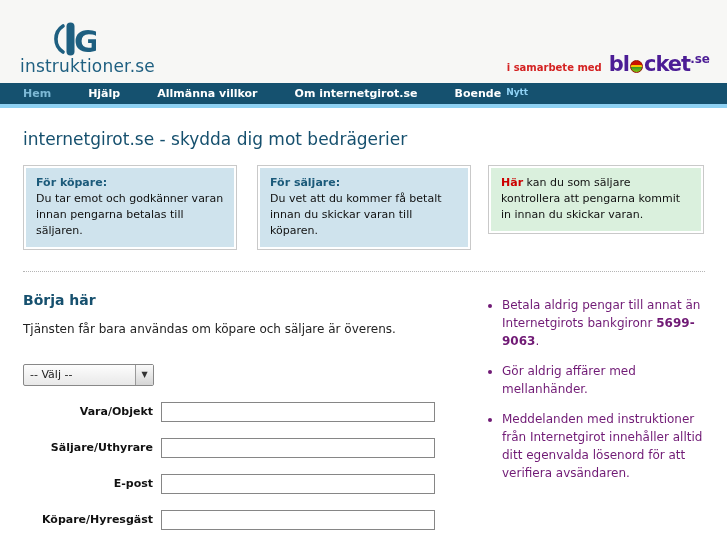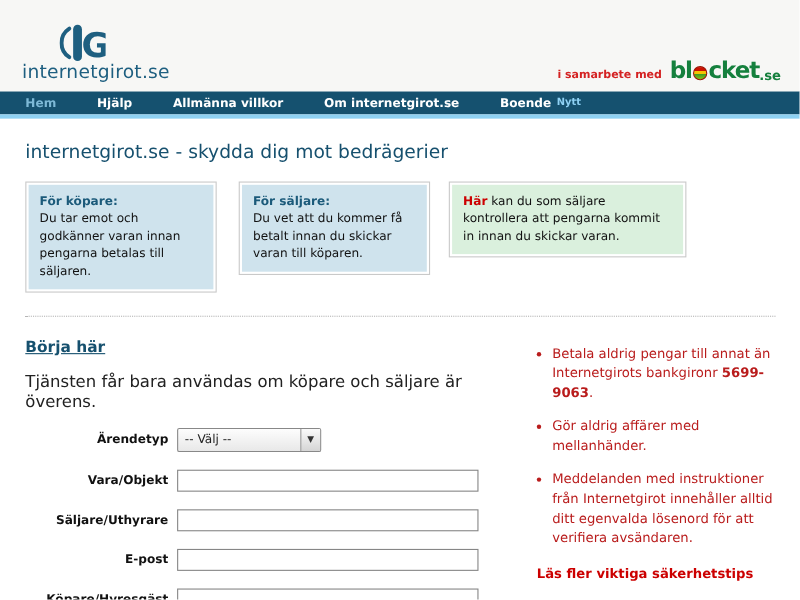--- a/index.html
+++ b/index.html
@@ -7,21 +7,21 @@
               font-family:"DejaVu Sans","Liberation Sans",sans-serif; }
 
   
   .header { position:relative; height:83px; background:#f7f7f5; }
   .logo { position:absolute; left:20px; top:20px; cursor:pointer; }
   .logo-icon { position:absolute; left:34px; top:0; }
   .logo-text { position:absolute; left:0; top:36px; width:220px;
                font-size:17px; color:#1e5f80; letter-spacing:0.2px; }
   .partner { position:absolute; right:17px; bottom:7px; display:flex; align-items:baseline; }
   .partner-prefix { font-size:10px; color:#d42222; margin-right:7px; font-weight:bold; }
-  .blocket { display:flex; align-items:flex-end; font-weight:bold; color:#15803d; cursor:pointer; }
+  .blocket { display:flex; align-items:flex-start; font-weight:bold; color:#4c1d95; cursor:pointer; }
   .blocket .bl, .blocket .cket { font-size:21px; letter-spacing:-1px; }
   .blocket .globe { width:13px; height:13px; border-radius:50%; margin:0 1px; align-self:center;
                     position:relative; top:2px; border:1px solid #991100;
                     background:linear-gradient(180deg,#cc1100 0%,#cc1100 32%,#f5c400 32%,#f5c400 58%,#3d9b22 58%,#86c210 100%); }
   .blocket .se { font-size:12px; }
 
   
   .nav { height:21px; background:#15516f; display:flex; align-items:center;
          font-size:11px; font-weight:bold; color:#ffffff; }
   .nav-item { margin-right:37px; cursor:pointer; white-space:nowrap; }
@@ -30,67 +30,67 @@
   .nav-badge { font-size:9px; color:#8fd2f5; margin-left:5px; position:relative; top:-2px; }
   .strip { height:4px; background:#8ed1f3; }
 
   
   .content { padding:21px 22px 0 23px; background:#fff; }
   h1 { font-size:17px; color:#16506e; font-weight:normal; margin-bottom:16px; }
 
   .boxes { display:flex; margin-bottom:0; }
   .box { border:1px solid #c9c9c9; background:#fff; padding:2px; align-self:flex-start; }
   .box-inner { padding:7px 10px 8px 10px; font-size:11px; line-height:1.45; color:#111; }
-  .box-blue  { width:174px; margin-right:20px; }
+  .box-blue  { width:214px; margin-right:20px; }
   .box-blue .box-inner { background:#cfe3ed; min-height:54px; }
   .box-green { width:216px; margin-left:-3px; }
   .box-green .box-inner { background:#daf0dd; }
   .box-title { color:#1b5a7a; font-weight:bold; display:block; }
   .red-word { color:#cc0000; font-weight:bold; }
 
   .separator { border:none; border-top:1px dotted #b5b5b5; margin:21px 0 0 0; }
 
   .columns { display:flex; }
   .col-left { width:465px; }
   .col-right { flex:1; padding-top:24px; }
 
-  .section-title { font-size:14px; font-weight:bold; color:#16506e; margin:20px 0 14px 0;text-decoration:underline; }
-  .intro { font-size:15px; color:#222; margin-bottom:15px; }
+  .section-title { font-size:14px; font-weight:bold; color:#16506e; margin:20px 0 14px 0; }
+  .intro { font-size:12px; color:#222; margin-bottom:28px; }
 
   .form-row { display:flex; align-items:center; margin-bottom:16px; }
   .form-label { width:130px; text-align:right; font-size:11px; font-weight:bold;
                 color:#111; margin-right:8px; }
   .text-input { width:274px; height:20px; border:1px solid #868686; background:#fff;
                 font-size:11px; padding:0 4px; font-family:inherit; }
   .select { width:131px; height:22px; border:1px solid #888; background:linear-gradient(180deg,#fdfdfd,#e8e8e8);
             display:flex; align-items:center; cursor:pointer; border-radius:2px; }
   .select-value { flex:1; font-size:11px; color:#222; padding-left:6px; }
   .select-arrow { width:18px; height:20px; border-left:1px solid #999;
                   background:linear-gradient(180deg,#fafafa,#d5d5d5);
                   display:flex; align-items:center; justify-content:center;
                   font-size:8px; color:#333; }
 
-  .bullets { list-style:disc; padding-left:14px; font-size:12px; color:#b91c1c; line-height:1.5; }
+  .bullets { list-style:disc; padding-left:14px; font-size:12px; color:#701a75; line-height:1.5; }
   .bullets li { margin-bottom:12px; }
   .link-red { color:#cc0000; font-weight:bold; font-size:12px; cursor:pointer; }
   .link-block { margin-top:14px; font-size:12px; line-height:1.5; color:#1a1a1a; }
 </style>
 </head>
 <body>
 
 <div class="header">
   <div class="logo">
     <span class="logo-icon">
       <svg width="42" height="40" viewBox="0 0 42 40">
         <path d="M9 6 A 15.5 15.5 0 0 0 9 32" fill="none" stroke="#1e5f80" stroke-width="3.6" stroke-linecap="round"></path>
         <rect x="12.5" y="2.5" width="8" height="33" rx="4" fill="#1e5f80"></rect>
         <text x="20" y="32" font-size="31" font-weight="bold" fill="#1e5f80" font-family="DejaVu Sans, sans-serif">G</text>
       </svg>
     </span>
-    <span class="logo-text">internetgirot.se</span>
+    <span class="logo-text">instruktioner.se</span>
   </div>
   <div class="partner">
     <span class="partner-prefix">i samarbete med</span>
     <span class="blocket">
       <span class="bl">bl</span>
       <span class="globe"></span>
       <span class="cket">cket</span>
       <span class="se">.se</span>
     </span>
   </div>
@@ -131,21 +131,20 @@
   </div>
 
   <hr class="separator">
 
   <div class="columns">
     <div class="col-left">
       <div class="section-title">Börja här</div>
       <p class="intro">Tjänsten får bara användas om köpare och säljare är överens.</p>
 
       <div class="form-row">
-        <span class="form-label">Ärendetyp</span>
         <div class="select">
           <span class="select-value">-- Välj --</span>
           <span class="select-arrow">▼</span>
         </div>
       </div>
 
       <div class="form-row">
         <span class="form-label">Vara/Objekt</span>
         <input class="text-input" type="text" value="" style="">
       </div>
@@ -166,18 +165,15 @@
         <input class="text-input" type="text" value="" style="">
       </div>
     </div>
 
     <div class="col-right">
       <ul class="bullets">
         <li><span>Betala aldrig pengar till annat än Internetgirots bankgironr </span><b>5699-9063</b><span>.</span></li>
         <li><span>Gör aldrig affärer med mellanhänder.</span><b></b><span></span></li>
         <li><span>Meddelanden med instruktioner från Internetgirot innehåller alltid ditt egenvalda lösenord för att verifiera avsändaren.</span><b></b><span></span></li>
       </ul>
-      <div class="link-block">
-        <span class="link-red">Läs fler viktiga säkerhetstips</span>
-      </div>
     </div>
   </div>
 </div>
 
 </body></html>

